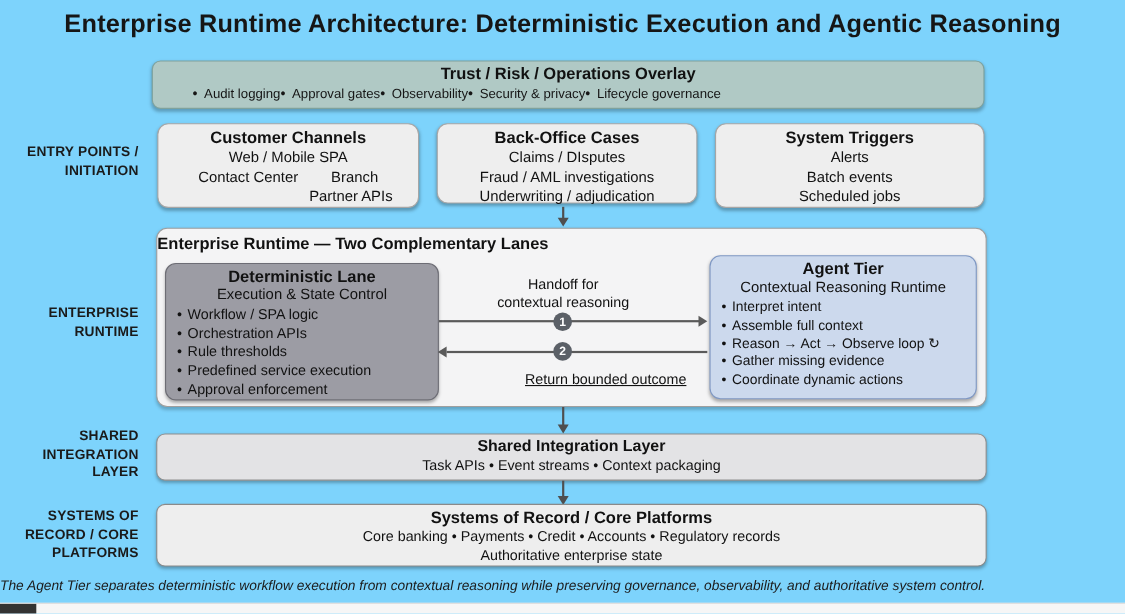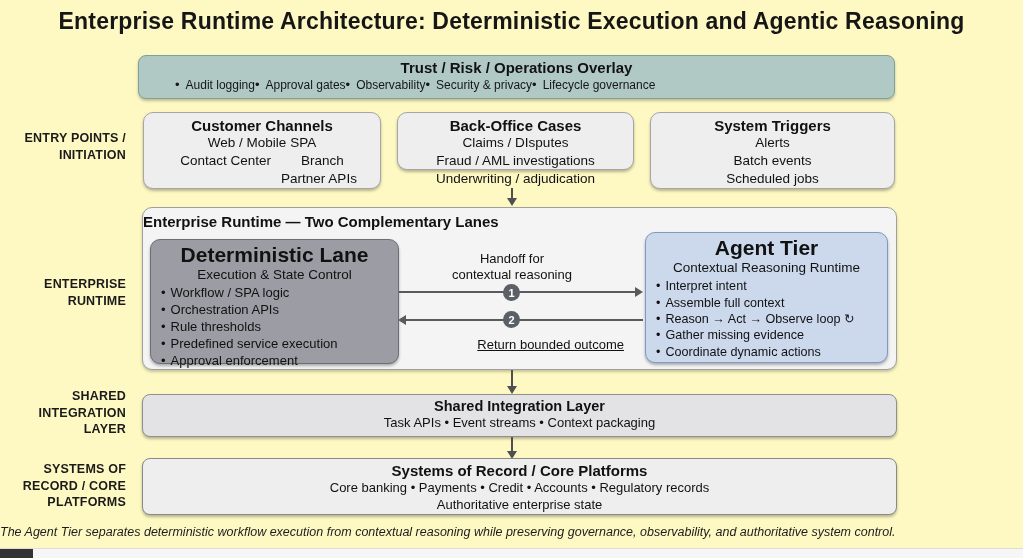--- a/index.html
+++ b/index.html
@@ -1,21 +1,21 @@
 <!DOCTYPE html>
 <html><head>
 <meta charset="utf-8">
 <style>
   * { margin:0; padding:0; box-sizing:border-box; }
   html,body { background:#ffffff; }
   body { font-family:"Liberation Sans", sans-serif; color:#111; }
 
   .canvas {
     position:relative; width:1023px; height:558px;
-    background:#fef9c3; overflow:hidden;
+    background:#7dd3fc; overflow:hidden;
   }
 
   .page-title {
     position:absolute; top:8px; left:0; width:100%;
     text-align:center; font-size:23px; font-weight:700; color:#161616;
     letter-spacing:.2px;
   }
 
   
   .overlay-bar {
@@ -44,21 +44,21 @@
   
   .box {
     position:absolute; background:#eeeeee; border:1px solid #a6a6a6;
     border-radius:10px; box-shadow:0 2px 3px rgba(0,0,0,.28);
     text-align:center;
   }
   .box-title { font-size:15px; font-weight:700; margin-top:4px; }
   .box-line { font-size:13.5px; line-height:1.32; }
 
   .entry-1 { left:143px; top:112px; width:238px; height:77px; }
-  .entry-2 { left:397px; top:112px; width:237px; height:58px; }
+  .entry-2 { left:397px; top:112px; width:237px; height:73px; }
   .entry-3 { left:650px; top:112px; width:245px; height:77px; }
   .shift-right { transform:translateX(57px); }
 
   
   .runtime-box {
     position:absolute; left:142px; top:207px; width:755px; height:163px;
     background:#f4f4f5; border:1px solid #9f9f9f; border-radius:10px;
     box-shadow:0 2px 3px rgba(0,0,0,.22);
   }
   .runtime-title {
@@ -70,21 +70,21 @@
     text-align:center;
   }
   .lane-det {
     left:150px; top:239px; width:249px; height:125px;
     background:#9c9ca4; border:1.5px solid #6d6d75;
   }
   .lane-agent {
     left:645px; top:232px; width:243px; height:131px;
     background:#ccd9ed; border:1.5px solid #7f98c4;
   }
-  .lane-title { font-size:21px; font-weight:700; margin-top:3px; }
+  .lane-title { font-size:15px; font-weight:700; margin-top:3px; }
   .lane-sub { font-size:13.5px; line-height:1.2; }
   .lane ul { list-style:none; text-align:left; margin-top:2px; padding-left:8px; }
   .lane li { font-size:13px; line-height:1.3; white-space:nowrap; }
   .lane-agent li { font-size:12.6px; }
   .lane li::before { content:"•"; margin:0 5px 0 2px; }
 
   
   .vline { position:absolute; width:2px; background:#4f4f4f; left:511px; }
   .va1 { top:188px; height:11px; }
   .va2 { top:370px; height:17px; }

